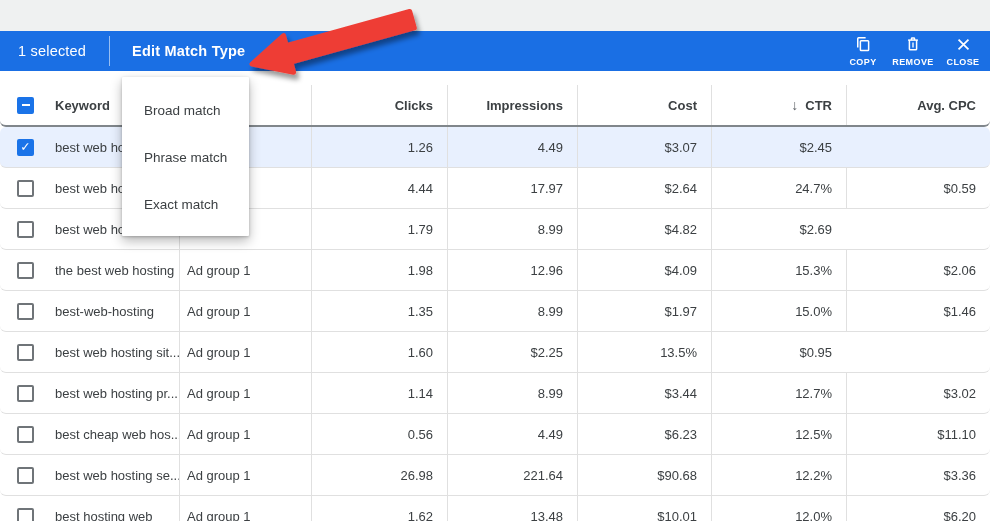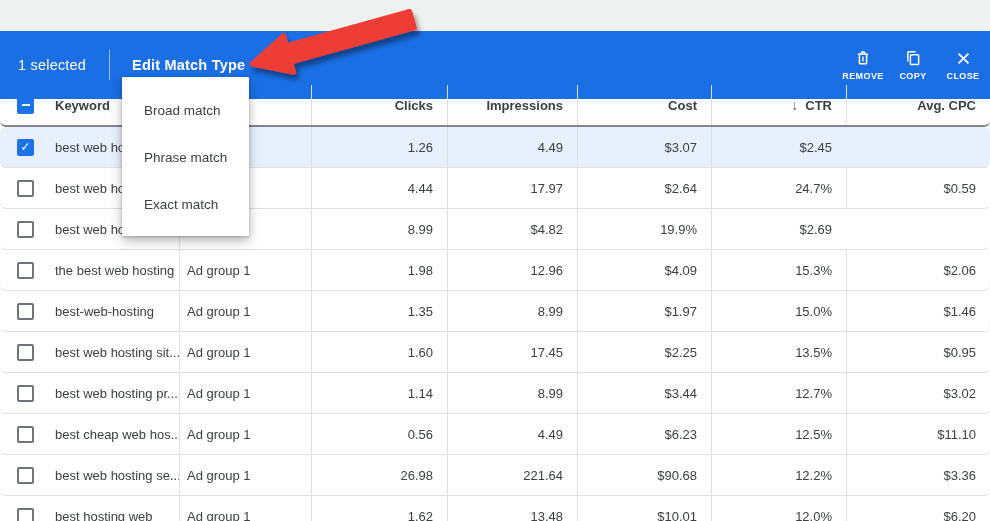--- a/index.html
+++ b/index.html
@@ -4,21 +4,21 @@
 <style>
   * { margin:0; padding:0; box-sizing:border-box; }
   html,body { background:#fff; }
   body { font-family:"Liberation Sans","DejaVu Sans",sans-serif; color:var(--c-text-dark,#3c4043); }
   .screen { position:relative; width:990px; height:521px; overflow:hidden; background:#fff; }
 
   
   .topstrip { position:absolute; left:0; top:0; width:990px; height:31px; background:var(--c-top-strip,#eff1f1); }
 
   
-  .bluebar { position:absolute; left:0; top:31px; width:990px; height:68px;
+  .bluebar { position:absolute; left:0; top:31px; width:990px; height:40px;
              background:var(--c-bar-blue,#1a6fe4); color:#fff; display:flex; align-items:center; justify-content:space-between; }
   .bluebar .left { display:flex; align-items:center; height:100%; }
   .sel-count { margin-left:18px; font-size:14.5px; letter-spacing:.2px; }
   .vdiv { width:1px; height:30px; background:rgba(255,255,255,.55); margin:0 0 0 23px; }
   .emt-btn { display:flex; align-items:center; gap:23px; background:none; border:none; color:#fff; cursor:pointer;
              font-family:inherit; font-size:14.5px; font-weight:700; letter-spacing:.2px; margin-left:22px; }
   .caret { width:0; height:0; border-left:5px solid transparent; border-right:5px solid transparent; border-top:6px solid #fff; margin-top:2px; }
 
   .bar-actions { display:flex; align-items:center; height:100%; margin-right:2px; }
   .bar-btn { width:50px; height:100%; display:flex; flex-direction:column; align-items:center; justify-content:center; gap:4px;
@@ -67,39 +67,39 @@
       <span class="vdiv"></span>
       <button class="emt-btn">
         <span>Edit Match Type</span>
         <span class="caret"></span>
       </button>
     </div>
     <div class="bar-actions">
       <button class="bar-btn">
         <span>
           <svg width="18" height="18" viewBox="0 0 24 24" fill="none" stroke="#fff" stroke-width="2">
+            <rect x="8.5" y="7.5" width="11" height="13" rx="1"></rect>
+            <path d="M15.5 3.8 H6.2 Q5 3.8 5 5 V16.5"></path>
+          </svg>
+        </span>
+        <span class="lbl">COPY</span>
+      </button>
+      <button class="bar-btn">
+        <span>
+          <svg width="18" height="18" viewBox="0 0 24 24" fill="none" stroke="#fff" stroke-width="2">
             <path d="M10 6.5 V4.8 Q10 4 10.8 4 H13.2 Q14 4 14 4.8 V6.5"></path>
             <path d="M5.5 6.8 H18.5"></path>
             <path d="M7.2 6.8 V18.6 Q7.2 19.8 8.4 19.8 H15.6 Q16.8 19.8 16.8 18.6 V6.8"></path>
             <path d="M12 10 V16.6" stroke-width="1.8"></path>
           </svg>
         </span>
         <span class="lbl">REMOVE</span>
       </button>
       <button class="bar-btn">
         <span>
-          <svg width="18" height="18" viewBox="0 0 24 24" fill="none" stroke="#fff" stroke-width="2">
-            <rect x="8.5" y="7.5" width="11" height="13" rx="1"></rect>
-            <path d="M15.5 3.8 H6.2 Q5 3.8 5 5 V16.5"></path>
-          </svg>
-        </span>
-        <span class="lbl">COPY</span>
-      </button>
-      <button class="bar-btn">
-        <span>
           <svg width="17" height="17" viewBox="0 0 24 24" fill="none" stroke="#fff" stroke-width="2.5">
             <path d="M5 5 L19 19 M19 5 L5 19"></path>
           </svg>
         </span>
         <span class="lbl">CLOSE</span>
       </button>
     </div>
   </div>
 
   <div class="table">
@@ -143,23 +143,23 @@
       <div class="td num">24.7%</div>
       <div class="td num">$0.59</div>
     </div>
 
     <div class="tr row">
       <div class="td c-cb">
         <span class="cb"></span>
       </div>
       <div class="td c-kw">best web hos</div>
       <div class="td c-ag"></div>
+      <div class="td num">1.79</div>
       <div class="td num">8.99</div>
       <div class="td num">$4.82</div>
-      <div class="td num">19.9%</div>
       <div class="td num">$2.69</div>
     </div>
 
     <div class="tr row">
       <div class="td c-cb">
         <span class="cb"></span>
       </div>
       <div class="td c-kw">the best web hosting</div>
       <div class="td c-ag">Ad group 1</div>
       <div class="td num">1.98</div>
@@ -182,21 +182,20 @@
       <div class="td num">$1.46</div>
     </div>
 
     <div class="tr row">
       <div class="td c-cb">
         <span class="cb"></span>
       </div>
       <div class="td c-kw">best web hosting sit...</div>
       <div class="td c-ag">Ad group 1</div>
       <div class="td num">1.60</div>
-      <div class="td num">17.45</div>
       <div class="td num">$2.25</div>
       <div class="td num">13.5%</div>
       <div class="td num">$0.95</div>
     </div>
 
     <div class="tr row">
       <div class="td c-cb">
         <span class="cb"></span>
       </div>
       <div class="td c-kw">best web hosting pr...</div>

